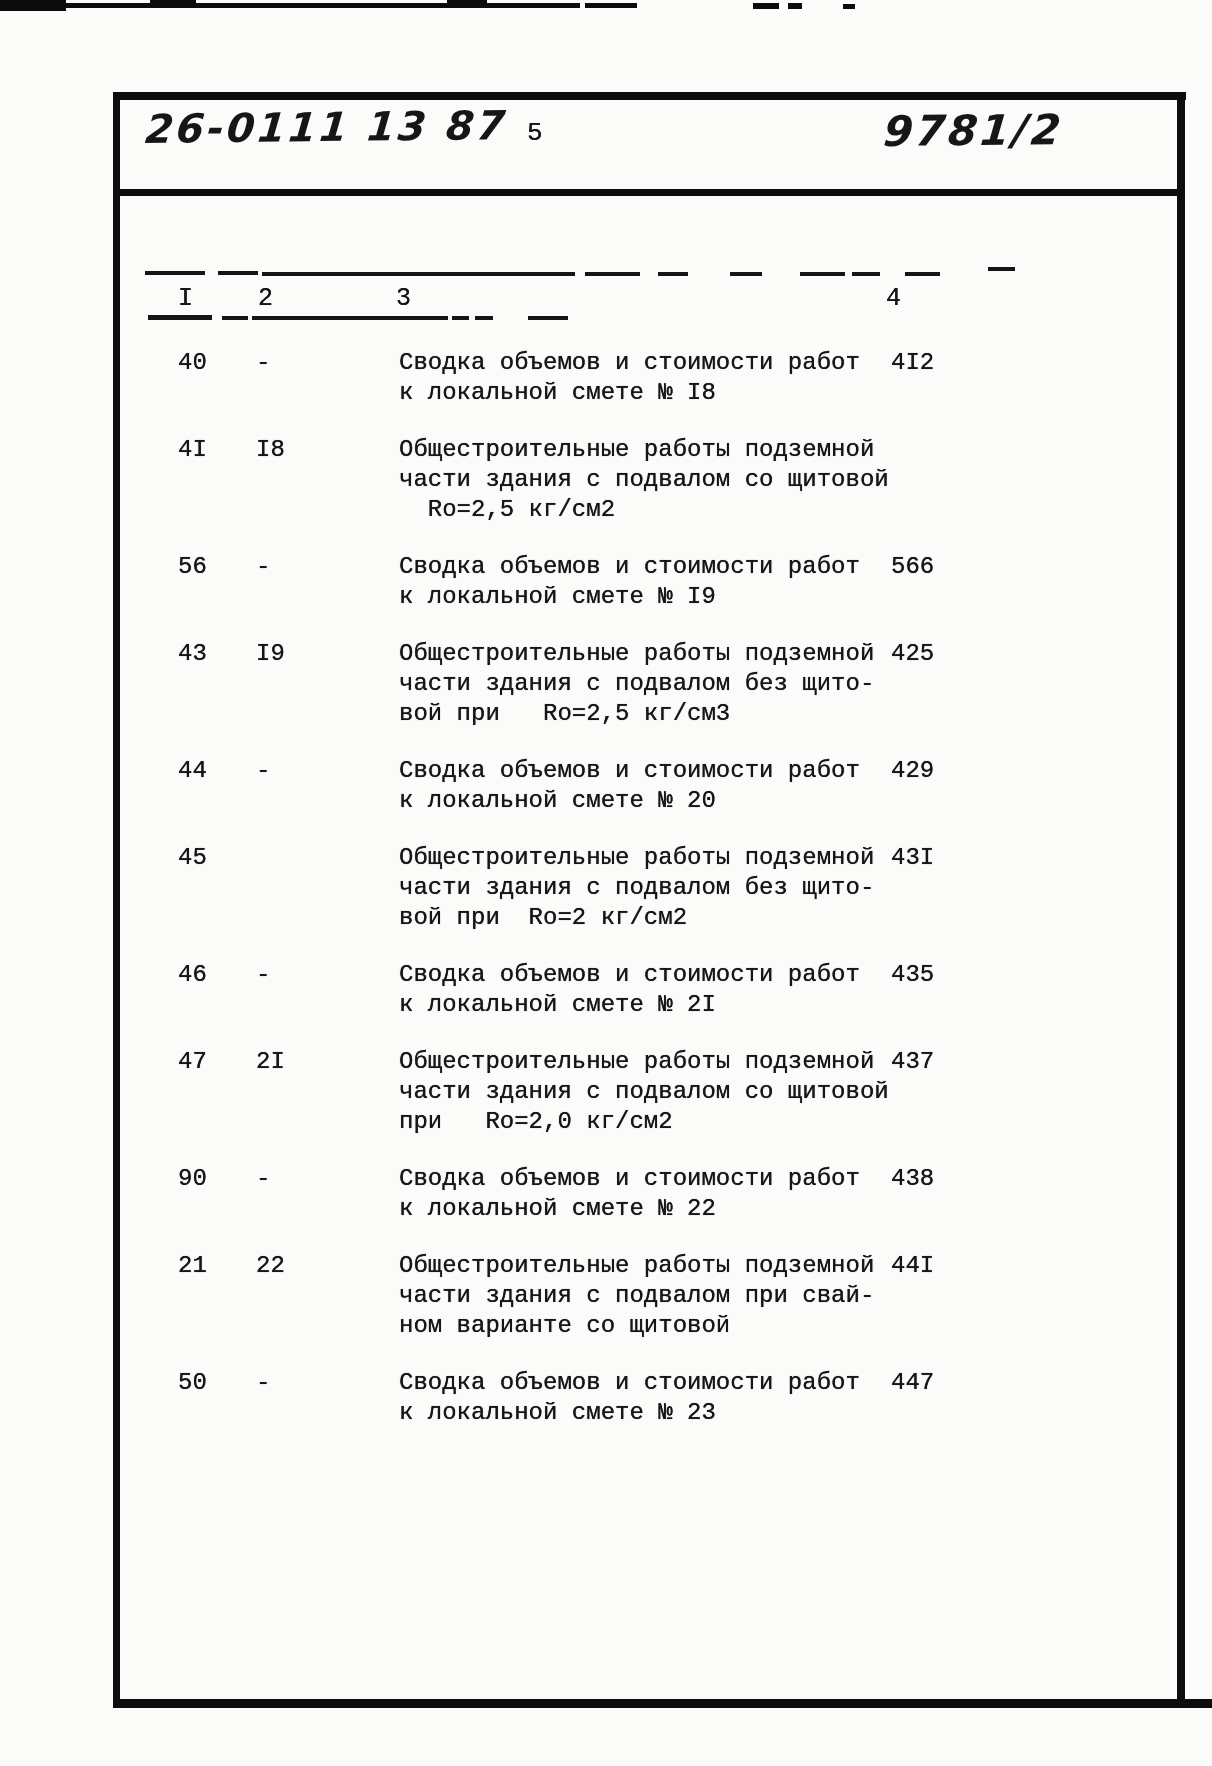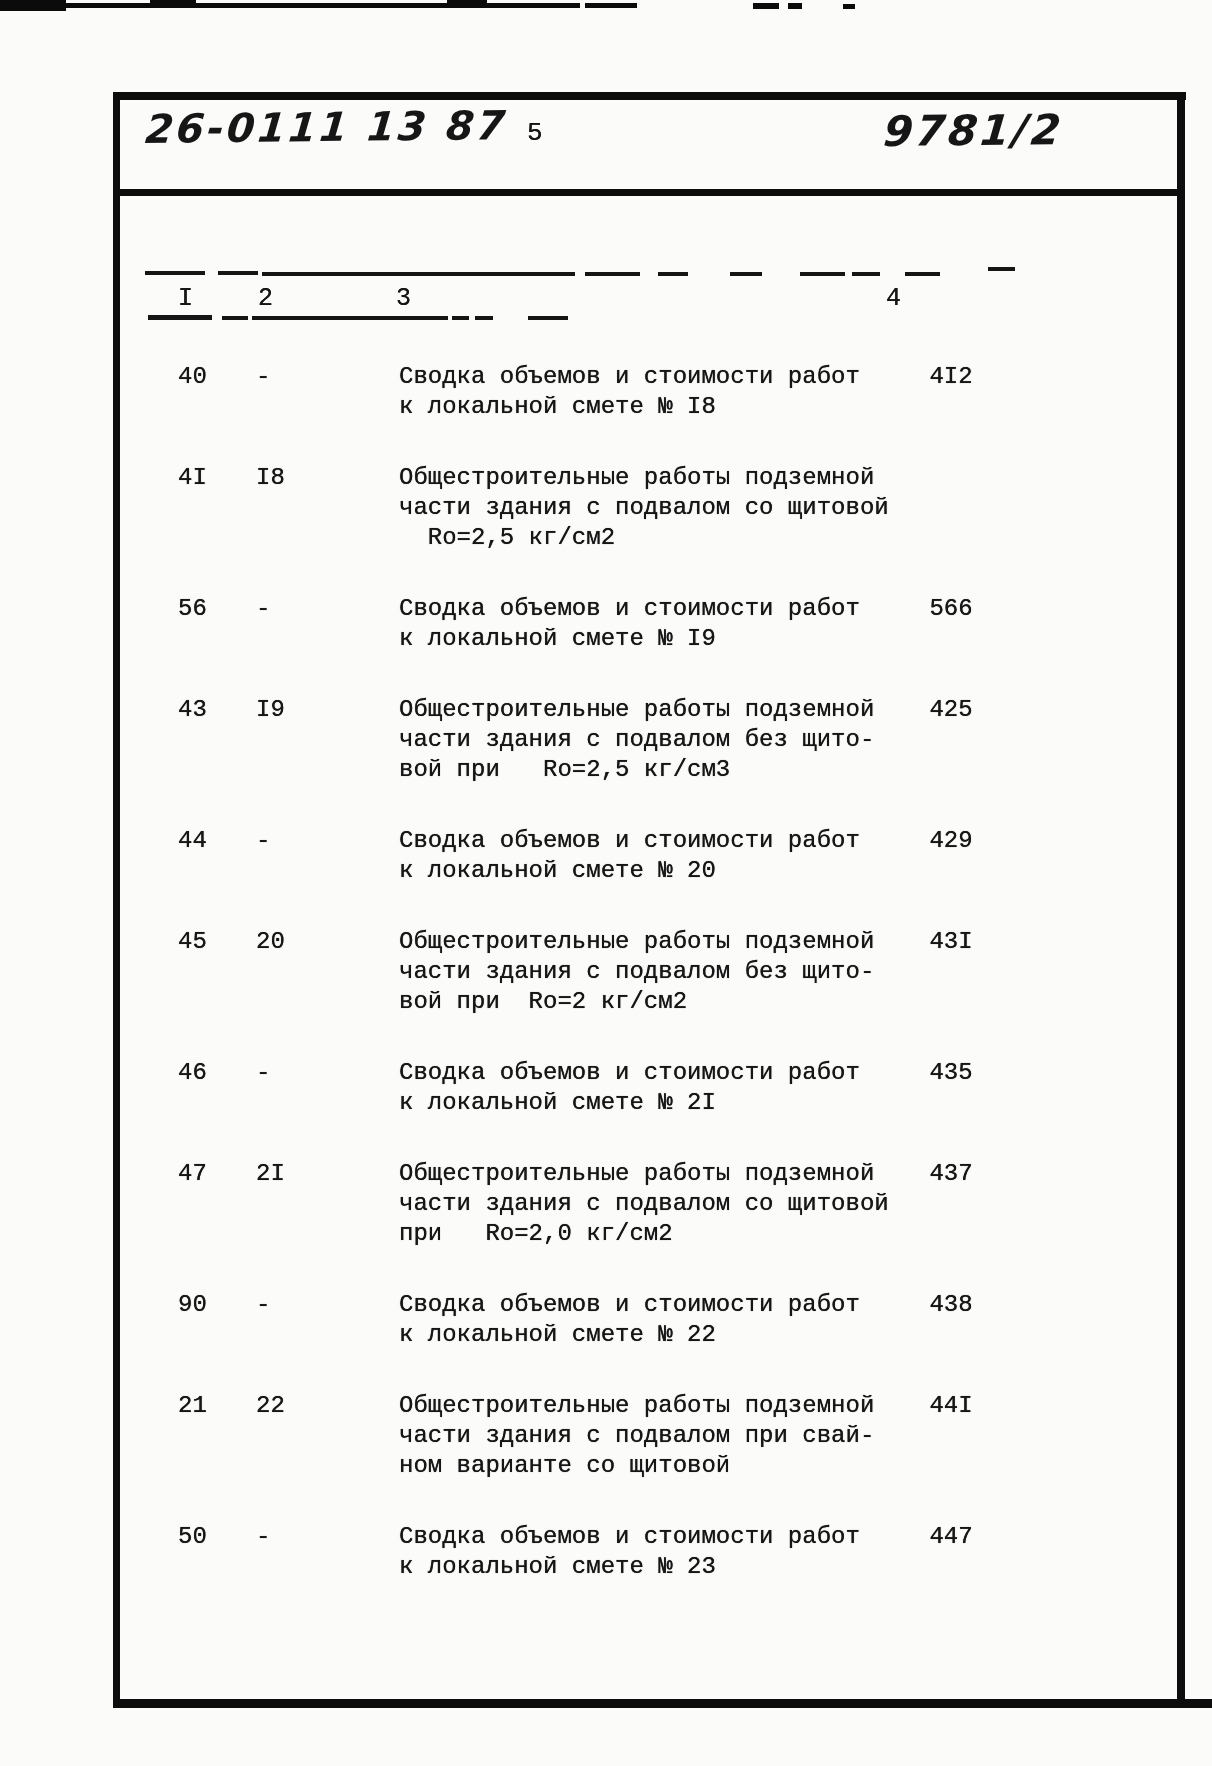--- a/index.html
+++ b/index.html
@@ -13,25 +13,25 @@
   .hand{position:absolute;font-family:"DejaVu Sans",sans-serif;font-style:italic;font-weight:600;
         transform:skewX(-6deg) rotate(-0.6deg);letter-spacing:3px;font-size:40px;white-space:nowrap;}
   .typed{position:absolute;font-size:26px;text-shadow:0 0 0.6px currentColor;}
   
   .dash{position:absolute;height:4px;background:#151515;}
   
   .colhead{position:absolute;font-size:25px;text-shadow:0 0 0.6px currentColor;}
   .rows{position:absolute;left:113px;top:348px;right:0;}
   .row{display:grid;grid-template-columns:65px 78px 143px 492px 120px;margin-bottom:27px;
        font-size:24px;line-height:30px;text-shadow:0 0 0.7px currentColor;}
-  .cell{white-space:pre;margin-top:14px;}
+  .cell{white-space:pre;}
   .c-num{grid-column:2;}
   .c-smeta{grid-column:3;}
   .c-title{grid-column:4;}
-  .c-page{grid-column:5;text-align:center;}
+  .c-page{grid-column:5;}
 </style>
 </head>
 <body>
 
 <div class="page">
 
   <div class="artifact" style="left:0;top:0;width:66px;height:11px;"></div>
   <div class="artifact" style="left:66px;top:3px;width:514px;height:5px;"></div>
   <div class="artifact" style="left:150px;top:0;width:46px;height:5px;"></div>
   <div class="artifact" style="left:447px;top:0;width:40px;height:5px;"></div>
@@ -114,21 +114,20 @@
     <div class="row">
       <div class="cell c-num">44</div>
       <div class="cell c-smeta">-</div>
       <div class="cell c-title">Сводка объемов и стоимости работ
 к локальной смете № 20</div>
       <div class="cell c-page">429</div>
     </div>
 
     <div class="row">
       <div class="cell c-num">45</div>
-      <div class="cell c-smeta">20</div>
       <div class="cell c-title">Общестроительные работы подземной
 части здания с подвалом без щито-
 вой при  Rо=2 кг/см2</div>
       <div class="cell c-page">43I</div>
     </div>
 
     <div class="row">
       <div class="cell c-num">46</div>
       <div class="cell c-smeta">-</div>
       <div class="cell c-title">Сводка объемов и стоимости работ

